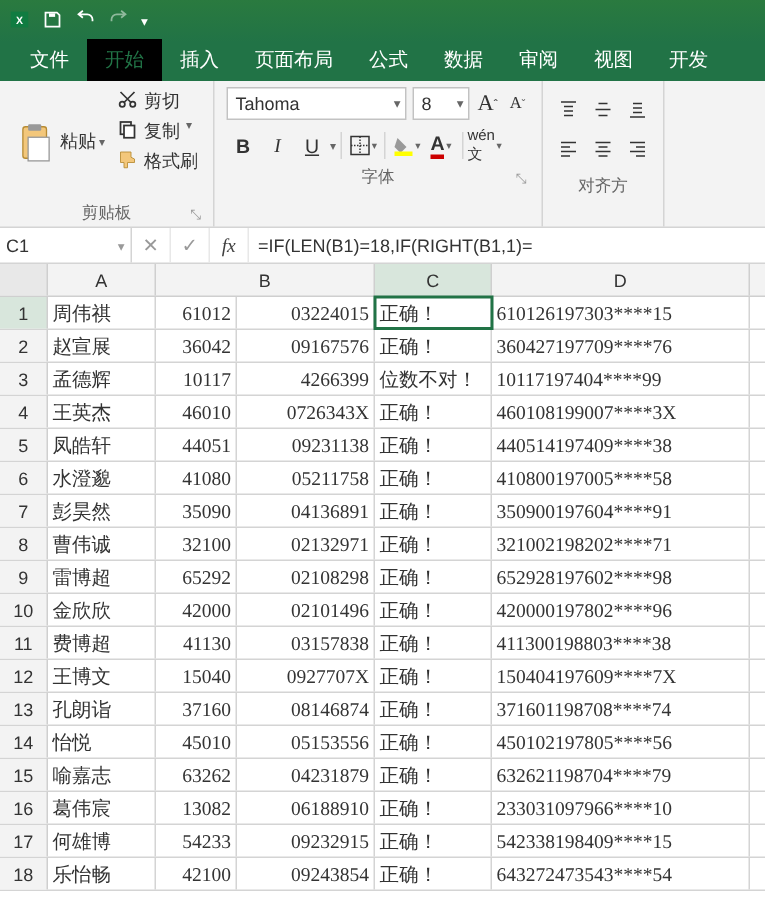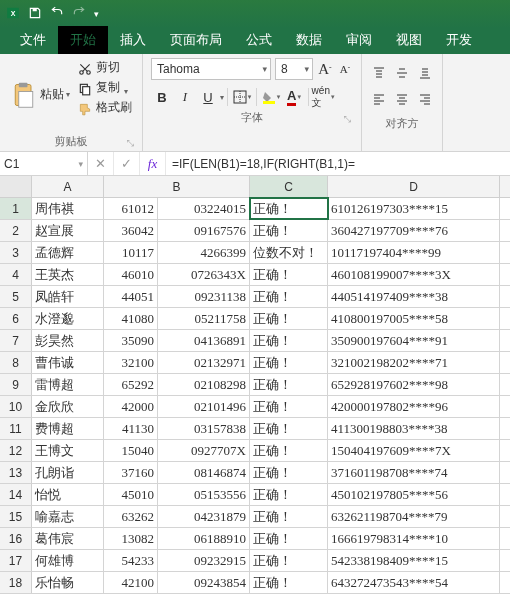--- a/index.html
+++ b/index.html
@@ -12,41 +12,41 @@
 .tab.active{background:#000000;color:#217346}
 .ribbon{height:98px;background:#f3f3f3;border-bottom:1px solid #d4d4d4;display:flex}
 .group{border-right:1px solid #d4d4d4;display:flex;flex-direction:column;padding:3px 6px 0}
 .group-body{flex:1;display:flex}
 .group-label{font-size:11px;color:#666;text-align:center;padding:2px 0;position:relative}
 .corner{position:absolute;right:2px;bottom:2px;color:#999;font-size:9px}
 .paste-col{display:flex;flex-direction:row;align-items:center;padding:2px 4px;gap:2px}
 .paste-col svg{width:28px;height:28px}
 .paste-label{font-size:12px}
 .clip-rows{display:flex;flex-direction:column;gap:3px;padding:2px 4px}
-.clip-item{display:flex;align-items:flex-end;gap:4px;font-size:12px;cursor:pointer}
+.clip-item{display:flex;align-items:flex-start;gap:4px;font-size:12px;cursor:pointer}
 .clip-item svg{width:14px;height:14px}
 .font-group{padding:4px 8px 0}
 .font-row1{display:flex;gap:4px;align-items:center;margin-bottom:6px}
 .font-sel{border:1px solid #c2c2c2;background:#fff;font-size:12px;height:22px;display:flex;align-items:center;padding:0 31px 0 5px;position:relative}
 .font-sel::after{content:"▾";position:absolute;right:3px;font-size:9px;color:#666}
 .fname{width:120px}
 .fsize{width:38px}
 .aa{width:16px;height:20px;display:flex;align-items:center;justify-content:center;font-family:Georgia,serif;border:1px solid transparent}
 .font-row2{display:flex;gap:1px;align-items:center}
 .fbtn{width:22px;height:22px;display:flex;align-items:center;justify-content:center;border:1px solid transparent;cursor:pointer;font-size:13px}
 .dd::after{content:"▾";font-size:7px;margin-left:1px;color:#666}
 .sep{width:1px;height:18px;background:#d4d4d4;margin:0 2px}
 .align-group{padding:8px 6px 0}
 .align-row{display:flex;gap:1px;margin-bottom:4px}
 .namebox-row{height:24px;border-bottom:1px solid #d4d4d4;display:flex;align-items:stretch;background:#fff}
 .namebox{width:88px;border-right:1px solid #d4d4d4;display:flex;align-items:center;padding:0 4px;font-size:12px;position:relative}
 .namebox::after{content:"▾";position:absolute;right:4px;font-size:9px;color:#999}
 .fx-area{flex:1;display:flex;align-items:center}
 .fx-btn{width:26px;display:flex;align-items:center;justify-content:center;border-right:1px solid #e8e8e8;height:100%;color:#999;font-size:13px}
-.fx-btn.fx{font-style:italic;color:#6d28d9;font-family:Georgia,serif}
+.fx-btn.fx{font-style:italic;color:#404040;font-family:Georgia,serif}
 .formula{flex:1;padding:0 6px;font-size:12px;color:#333;white-space:nowrap;overflow:hidden}
 .sheet{position:relative}
 .colhdr{display:flex;height:22px;background:#f3f3f3;border-bottom:1px solid #cfcfcf}
 .corner-cell{width:32px;border-right:1px solid #cfcfcf;background:#e8e8e8}
 .ch{border-right:1px solid #cfcfcf;display:flex;align-items:center;justify-content:center;color:#333;font-size:12px}
 .row{display:flex;height:22px;border-bottom:1px solid #d4d4d4}
 .rh{width:32px;background:#f3f3f3;border-right:1px solid #cfcfcf;display:flex;align-items:center;justify-content:center;font-size:12px;color:#333}
 .cell{border-right:1px solid #d4d4d4;padding:0 3px;display:flex;align-items:center;font-size:13px;white-space:nowrap;overflow:hidden;font-family:Tahoma,"SimSun"}
 .cA{width:72px}
 .cBn{width:54px;justify-content:flex-end}
@@ -345,21 +345,21 @@
         <div class="cell cB">04231879</div>
         <div class="cell cC">正确！</div>
         <div class="cell cD">632621198704****79</div>
       </div>
       <div class="row">
         <div class="rh">16</div>
         <div class="cell cA">葛伟宸</div>
         <div class="cell cBn">13082</div>
         <div class="cell cB">06188910</div>
         <div class="cell cC">正确！</div>
-        <div class="cell cD">166619798314****10</div>
+        <div class="cell cD">233031097966****10</div>
       </div>
       <div class="row">
         <div class="rh">17</div>
         <div class="cell cA">何雄博</div>
         <div class="cell cBn">54233</div>
         <div class="cell cB">09232915</div>
         <div class="cell cC">正确！</div>
         <div class="cell cD">542338198409****15</div>
       </div>
       <div class="row">

